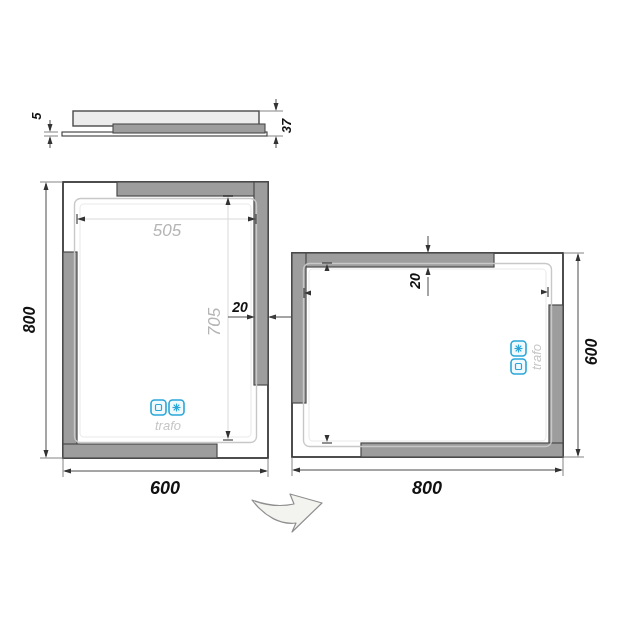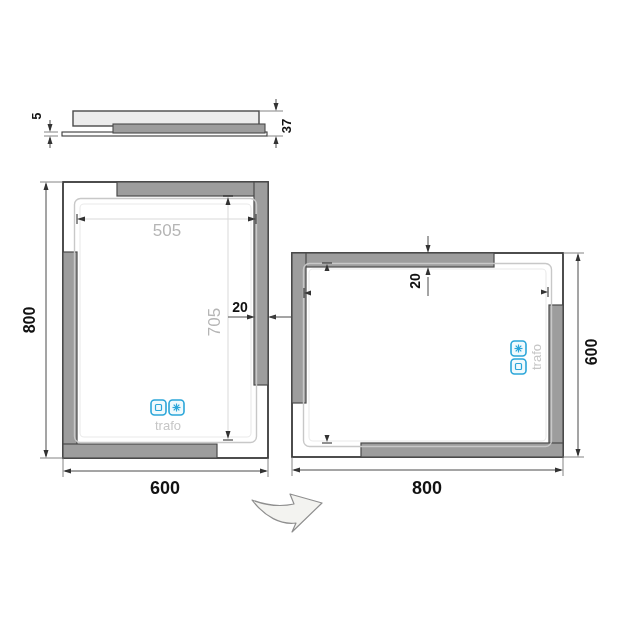--- a/index.html
+++ b/index.html
@@ -1,17 +1,17 @@
 <!DOCTYPE html>
 <html><head>
 <meta charset="utf-8">
 <style>
   html,body{margin:0;padding:0;background:#ffffff;}
   .stage{position:relative;width:629px;height:630px;background:#fff;overflow:hidden;
-         font-family:"Liberation Sans", sans-serif;}
+         font-family:"Liberation Sans", sans-serif;font-style:italic;}
   svg{display:block;}
   text{font-family:"Liberation Sans", sans-serif;}
   .dim-bold{font-weight:bold;fill:#111111;}
   .dim-gray{fill:#b5b5b5;font-weight:normal;}
   .trafo{fill:#c6c6c6;}
   .extline{stroke:#777777;stroke-width:0.9;fill:none;}
   .dimline{stroke:#4a4a4a;stroke-width:1;fill:none;}
   .faintline{stroke:#d9d9d9;stroke-width:1;fill:none;}
   .arrow{fill:#333333;stroke:none;}
   .tick{stroke:#222222;stroke-width:1;fill:none;}

